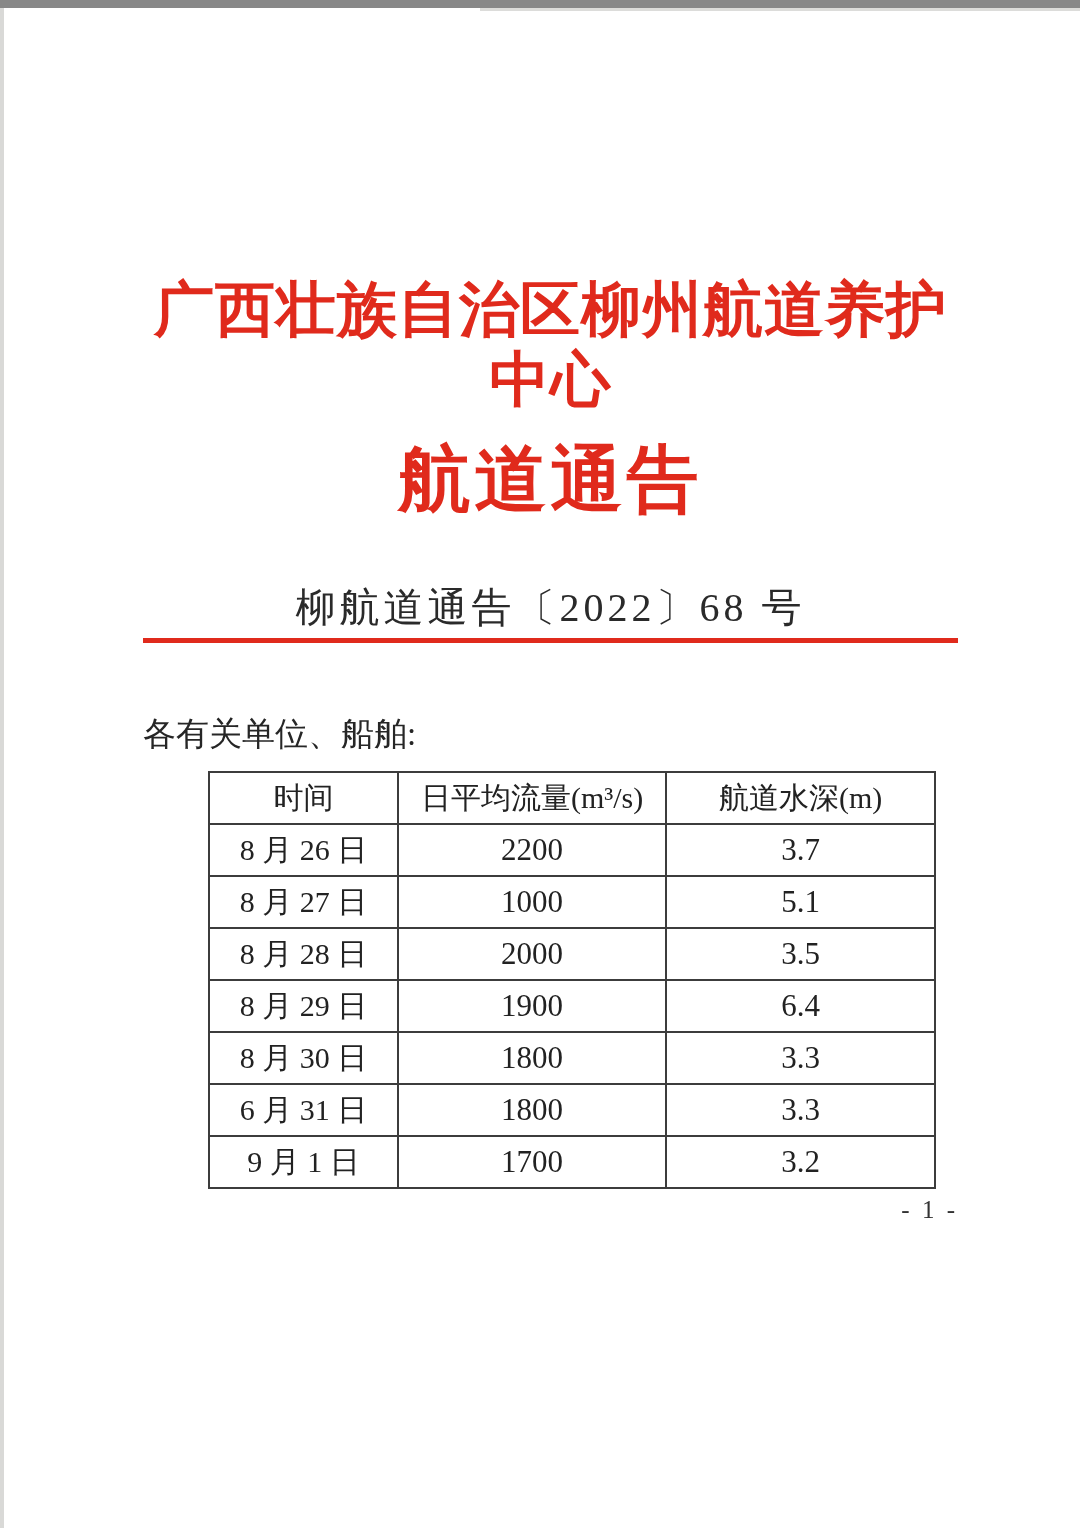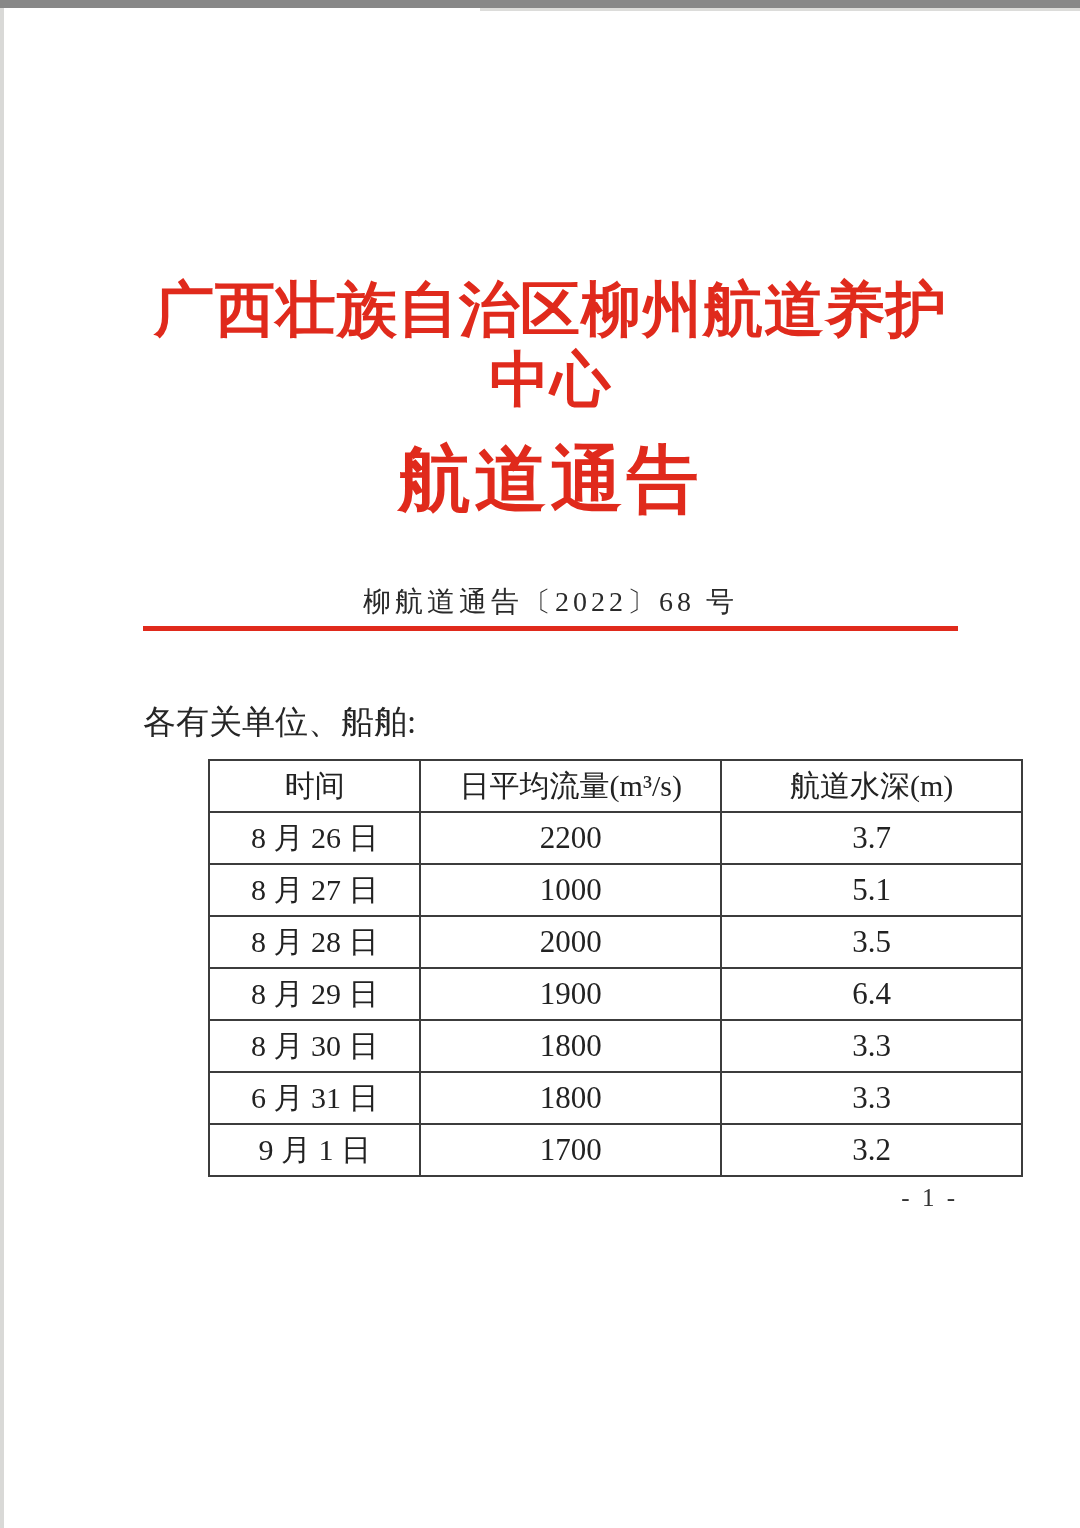--- a/index.html
+++ b/index.html
@@ -36,21 +36,21 @@
     text-align: center;
     font-size: 72px;
     font-weight: bold;
     line-height: 1.1;
     color: var(--accent, #e02a1c);
     letter-spacing: 4px;
   }
   .doc-number {
     margin-top: 68px;
     text-align: center;
-    font-size: 28px;
+    font-size: 40px;
     letter-spacing: 4px;
     color: #2a2a2a;
     line-height: 1;
   }
   .red-rule {
     margin-top: 10px;
     height: 5px;
     background: var(--accent, #e02a1c);
   }
   .notice-title {
@@ -72,21 +72,21 @@
     font-size: 33px;
     line-height: 50px;
     text-indent: 2em;
     text-align: justify;
     color: #262626;
   }
   .forecast-table {
     margin: 12px 0 0 65px;
     border-collapse: collapse;
     table-layout: fixed;
-    width: 815px;
+    width: 728px;
     font-size: 30px;
     color: #222;
   }
   .forecast-table th, .forecast-table td {
     border: 2px solid #3c3c3c;
     height: 50px;
     text-align: center;
     vertical-align: middle;
     font-weight: normal;
     padding: 0;

